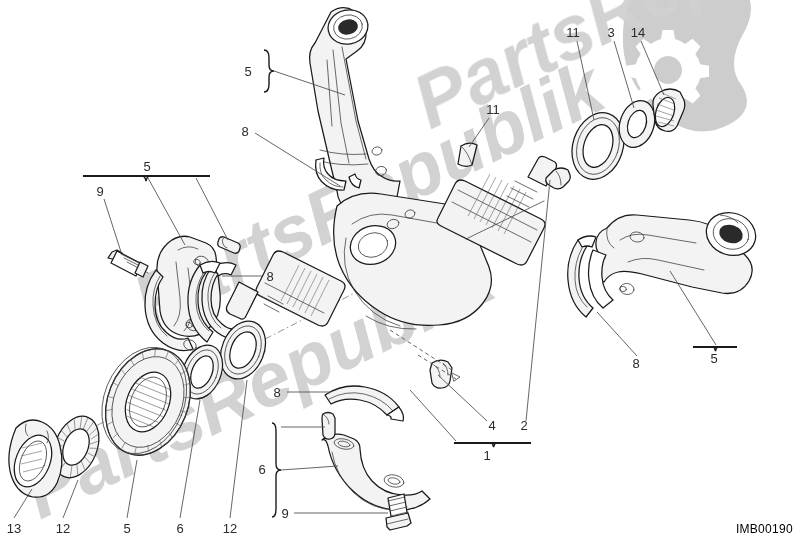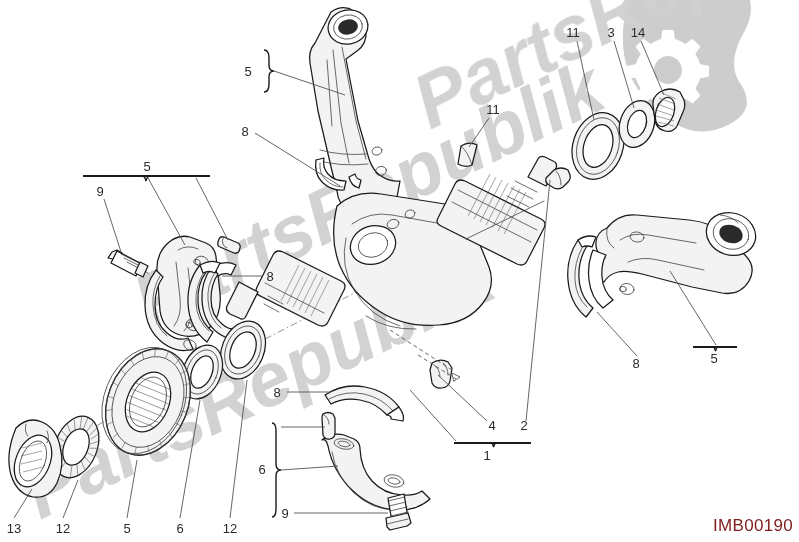--- a/index.html
+++ b/index.html
@@ -1,21 +1,21 @@
 <!DOCTYPE html>
 <html><head>
 <meta charset="utf-8">
 <style>
   html,body{margin:0;padding:0;background:#ffffff;}
   body{width:799px;height:542px;overflow:hidden;
        font-family:"Liberation Sans","DejaVu Sans",sans-serif;}
   #stage{position:relative;width:799px;height:542px;background:#ffffff;}
   #stage svg{position:absolute;left:0;top:0;}
   .wm{position:absolute;left:0;top:0;width:799px;height:542px;pointer-events:none;}
-  #partcode{position:absolute;right:6px;bottom:6px;font-size:17px;color:#7f1d1d;
+  #partcode{position:absolute;right:6px;bottom:6px;font-size:12px;color:#000000;
             letter-spacing:.3px;font-family:"Liberation Sans",sans-serif;}
   .lbl{fill:#2b2b2b;font-family:"Liberation Sans","DejaVu Sans",sans-serif;
        font-size:13px;}
   .ldr{stroke:#555;stroke-width:.9;fill:none;}
   .ldr-d{stroke:#555;stroke-width:.9;fill:none;stroke-dasharray:4 3;}
   .brk{stroke:#1a1a1a;stroke-width:1.8;fill:none;stroke-linecap:butt;}
   .brkt{stroke:#1a1a1a;stroke-width:1.4;fill:none;}
   .ol{stroke:#1a1a1a;stroke-width:1.25;fill:#ffffff;stroke-linejoin:round;stroke-linecap:round;}
   .ol2{stroke:#3a3a3a;stroke-width:.75;fill:none;stroke-linejoin:round;stroke-linecap:round;}
   .fillgy{fill:#f3f3f3;}

